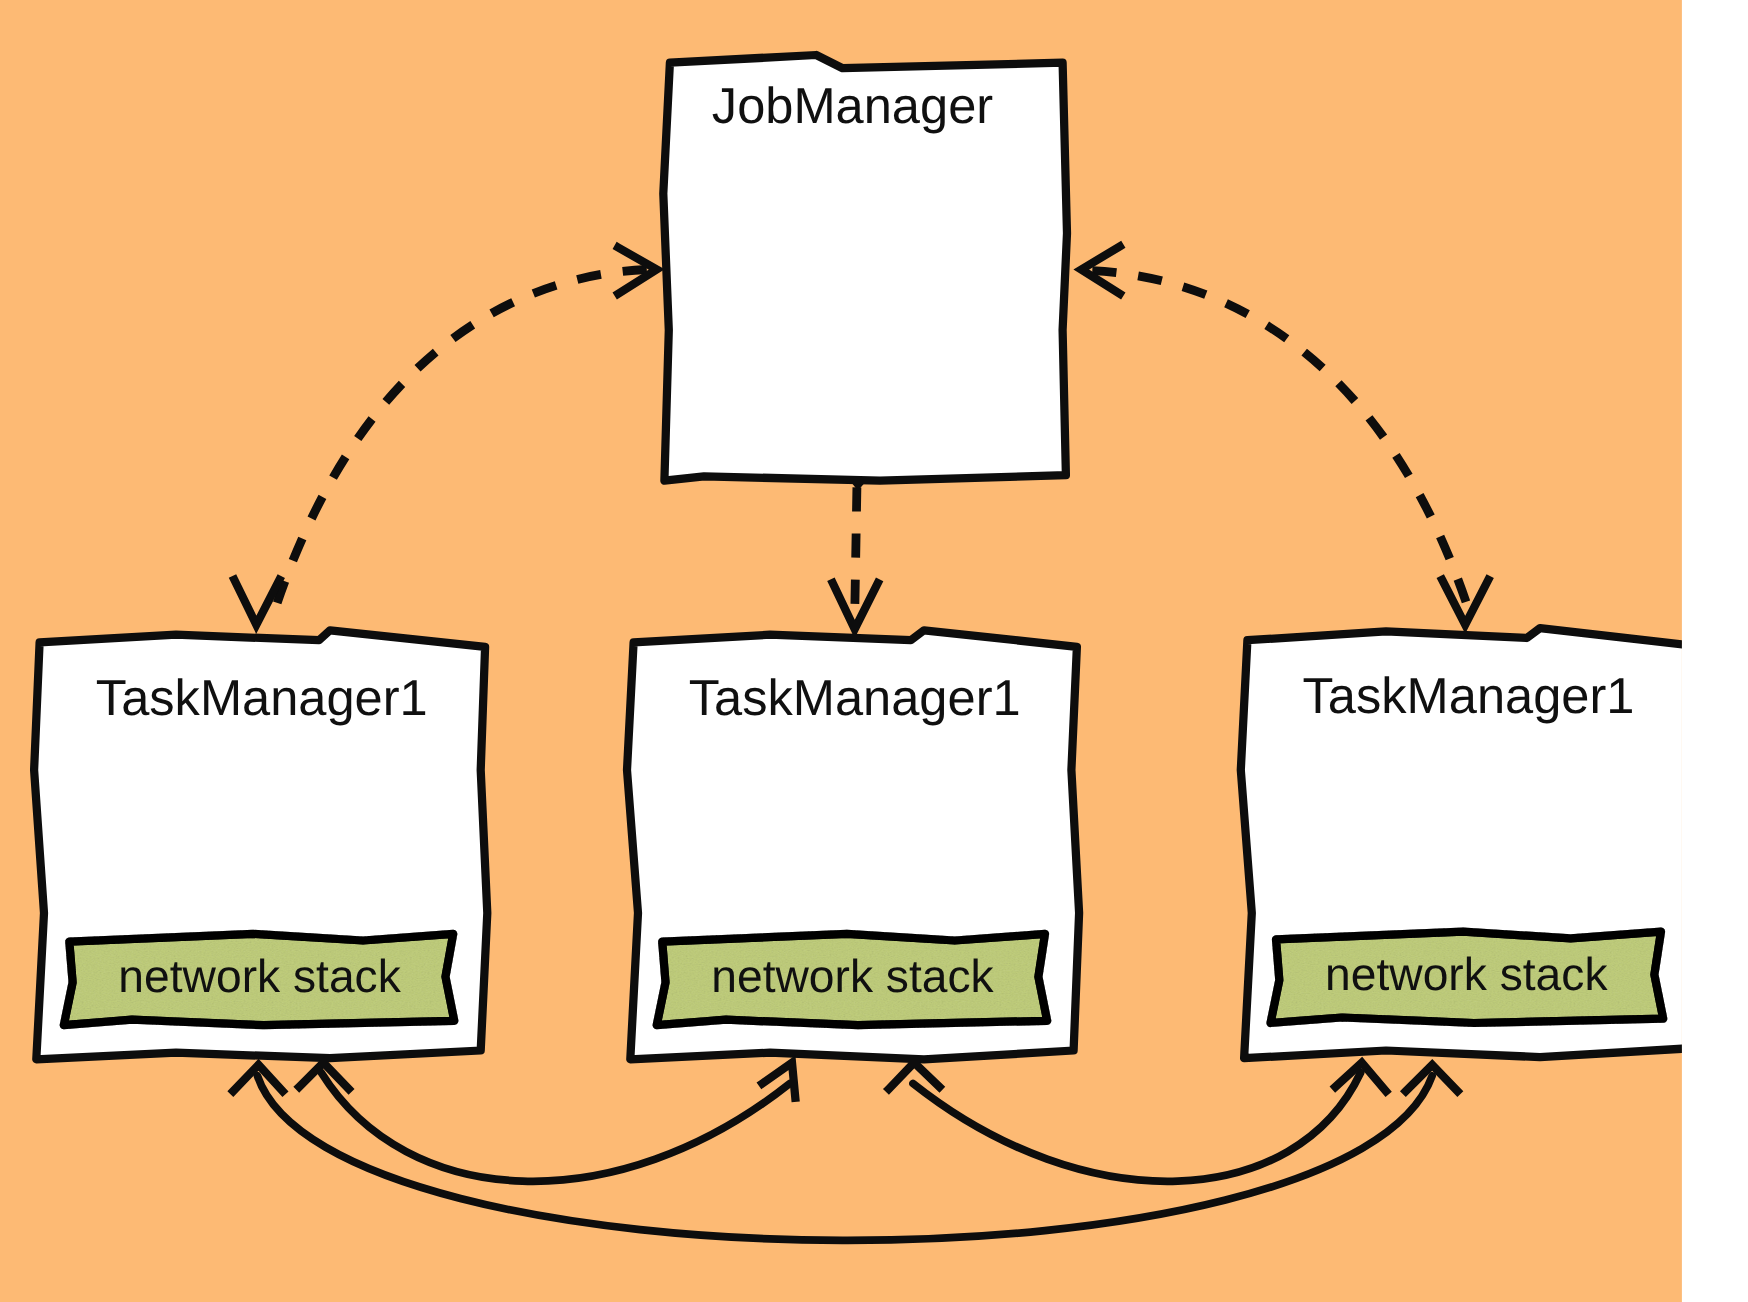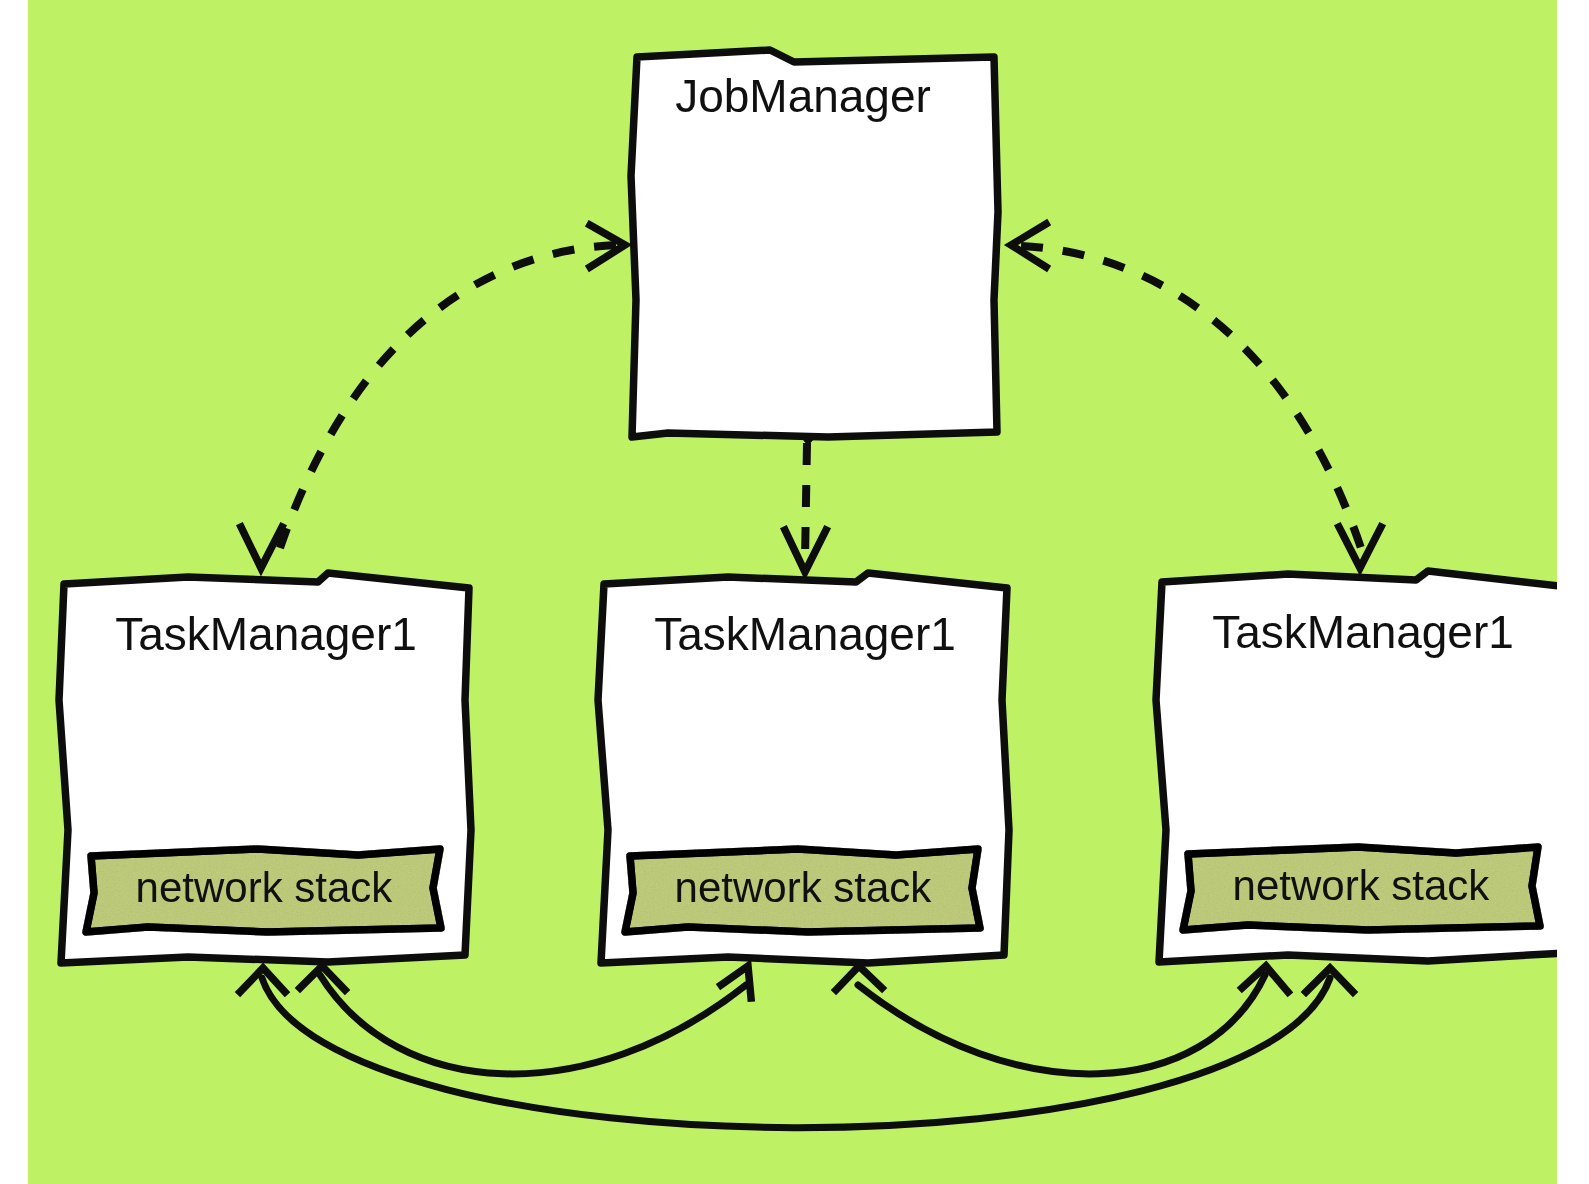--- a/index.html
+++ b/index.html
@@ -7,23 +7,22 @@
     padding: 0;
     background: #ffffff;
   }
   body {
     font-family: "Liberation Sans", sans-serif;
   }
   #canvas {
     position: relative;
     width: 1529px;
     height: 1184px;
-    background: #bef264;
+    background: #fdba74;
     overflow: hidden;
-    margin-left: 28px;
   }
   #diagram-svg {
     position: absolute;
     top: 0;
     left: 0;
     width: 1589px;
     height: 1184px;
   }
   .node-label {
     font-family: "Liberation Sans", sans-serif;

